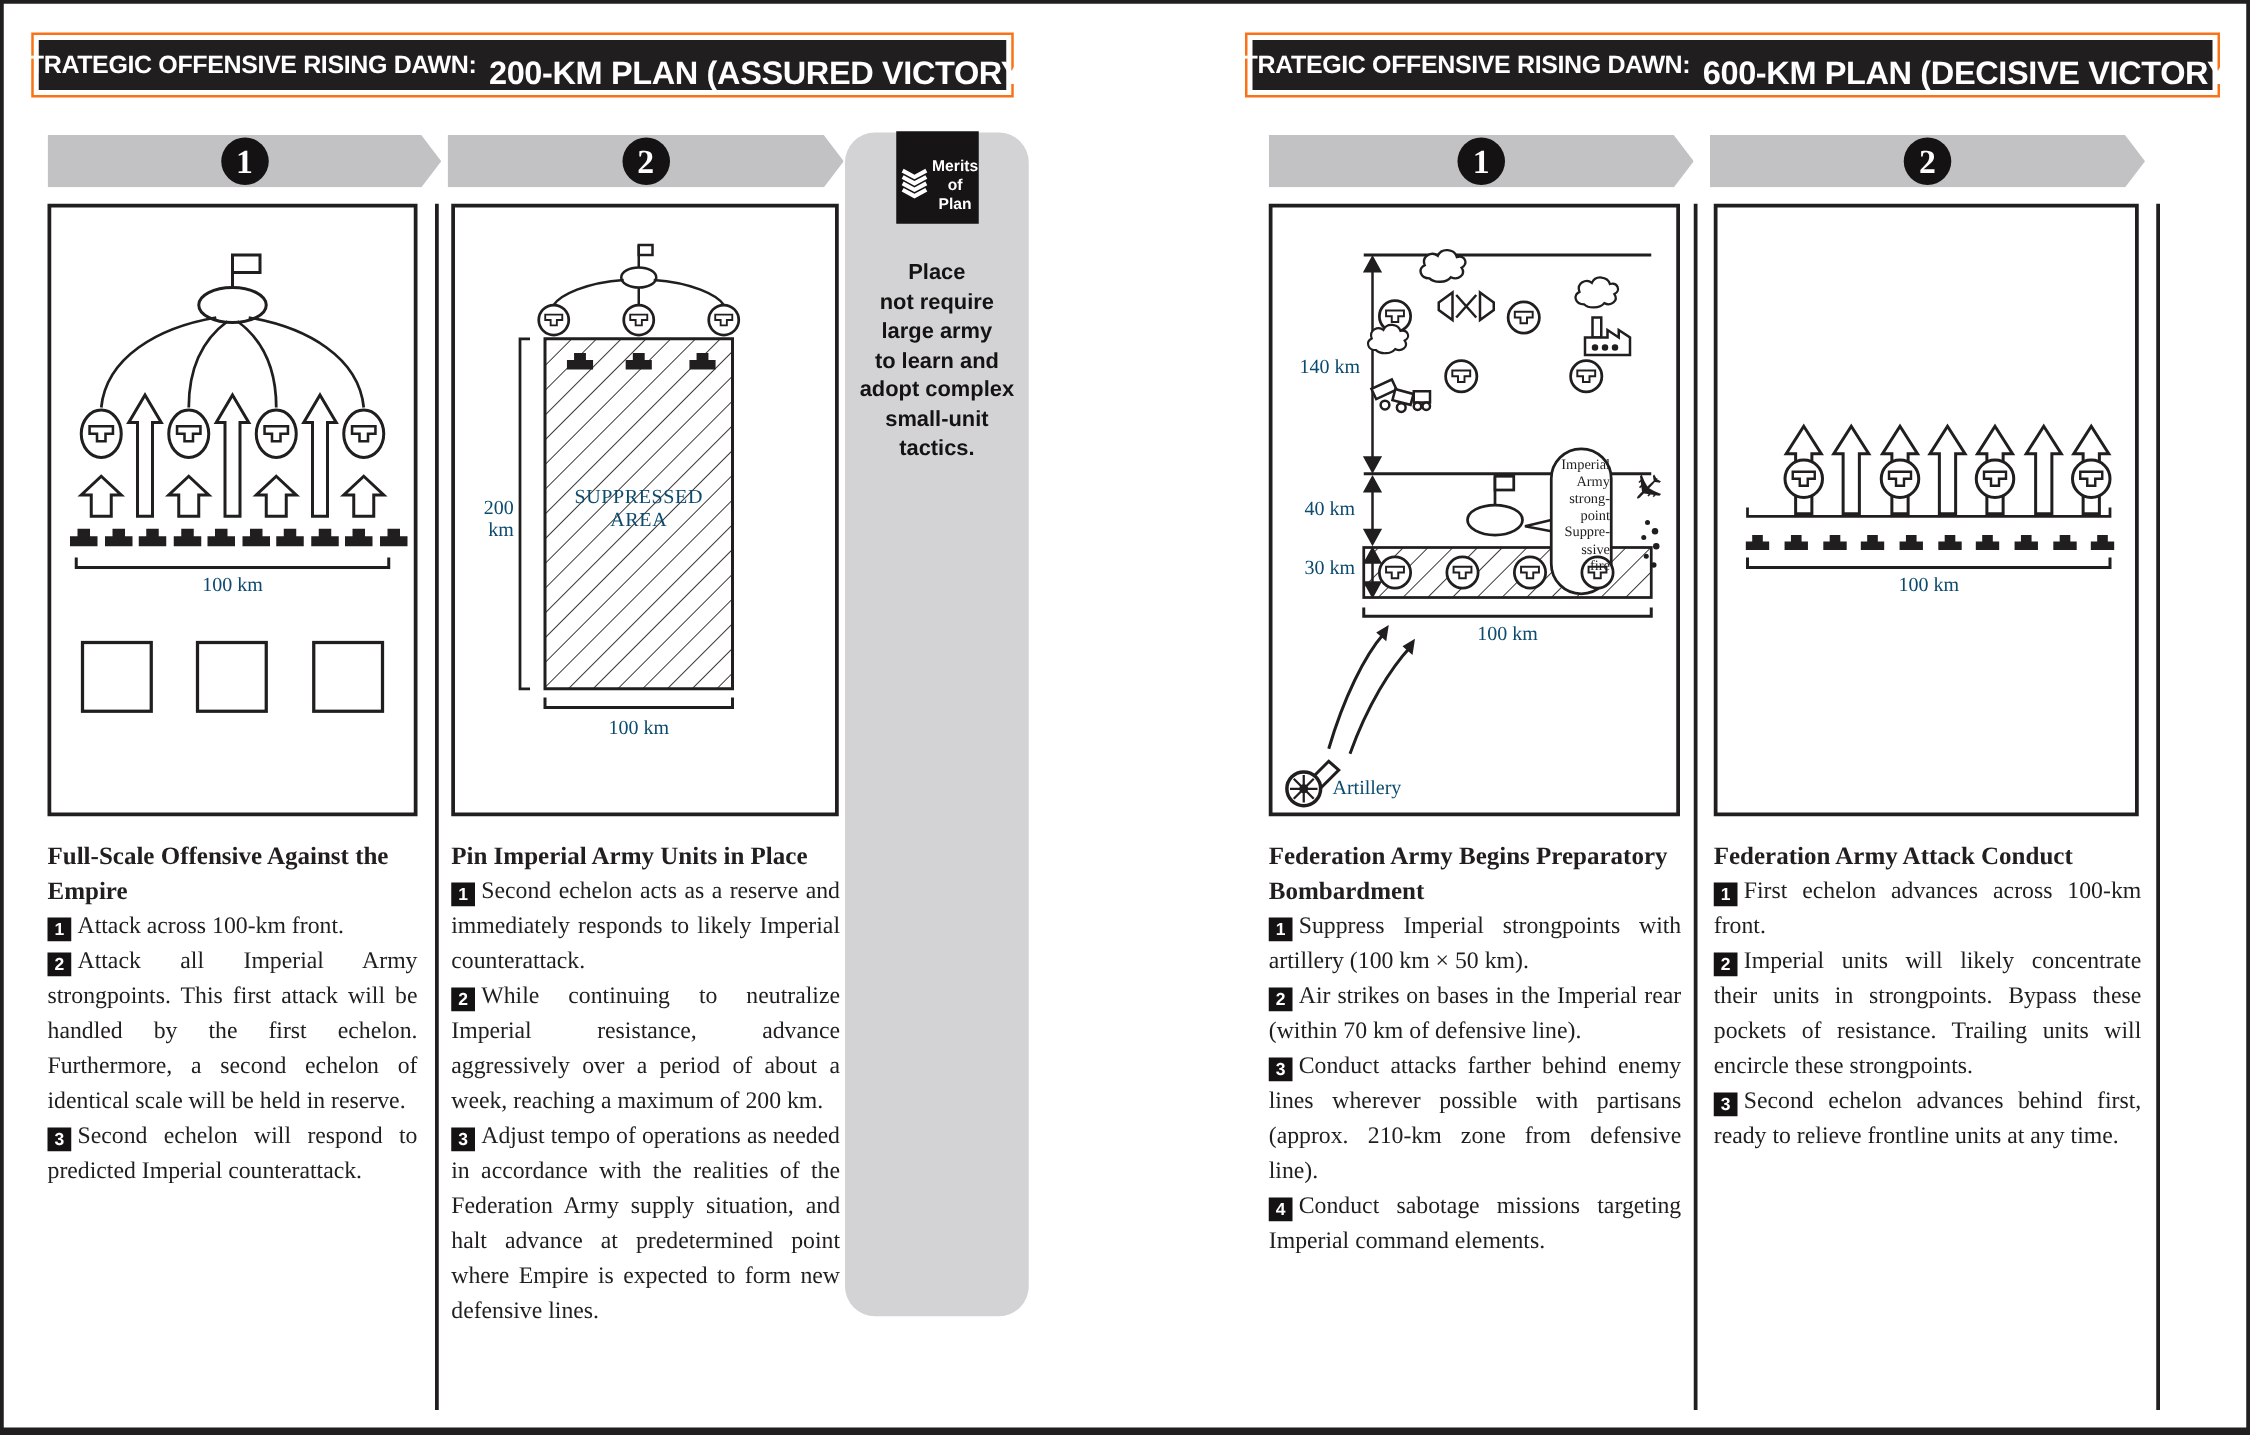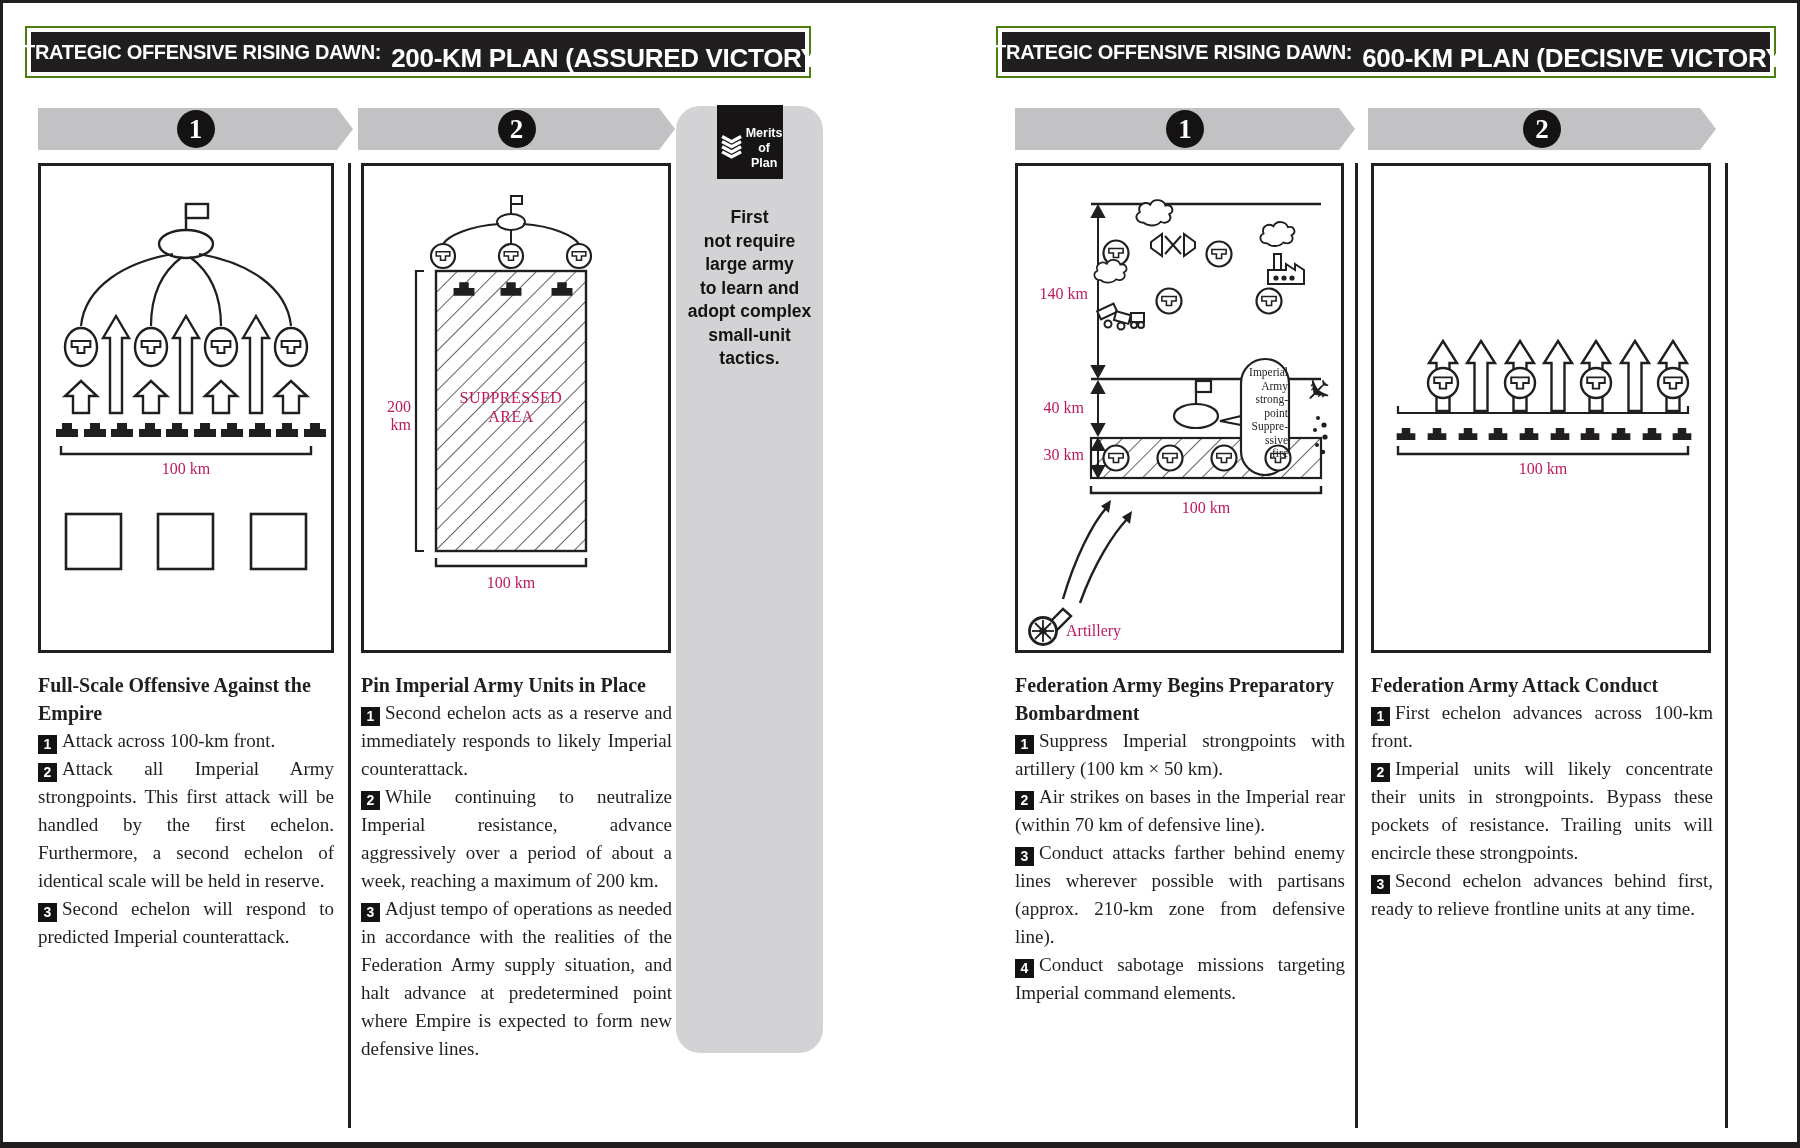--- a/index.html
+++ b/index.html
@@ -1,32 +1,32 @@
 <!DOCTYPE html>
 <html><head>
 <meta charset="utf-8">
 <style>
   html,body{margin:0;padding:0;background:#fff;}
   .canvas{position:relative;width:1800px;height:1148px;background:#fff;box-sizing:border-box;
           border:3px solid #201e1e;border-bottom-width:6px;overflow:hidden;
           font-family:"Liberation Serif",serif;color:#201e1e;}
   
-  .plan-title{position:absolute;top:23px;height:52px;box-sizing:border-box;border:2px solid #4d7c0f;background:#fff;padding:4px;}
+  .plan-title{position:absolute;top:23px;height:52px;box-sizing:border-box;border:2px solid #f97316;background:#fff;padding:4px;}
   .plan-title-inner{background:#201e1e;height:100%;display:flex;align-items:center;justify-content:center;gap:10px;color:#fff;white-space:nowrap;font-family:"Liberation Sans",sans-serif;font-weight:700;letter-spacing:-0.3px;}
   .plan-title-inner .pfx{font-size:20px;}
   .plan-title-inner .main{font-size:26px;margin-top:12px;}
   
   .step-banner{position:absolute;top:105px;height:42px;background:#c2c2c4;display:flex;align-items:center;justify-content:center;
                clip-path:polygon(0 0,calc(100% - 16px) 0,100% 50%,calc(100% - 16px) 100%,0 100%);}
   .step-circle{width:38px;height:38px;border-radius:50%;background:#141212;color:#fff;display:flex;align-items:center;justify-content:center;
                font-family:"Liberation Serif",serif;font-weight:700;font-size:27px;line-height:1;}
   
   .dbox{position:absolute;top:160px;height:490px;box-sizing:border-box;border:3px solid #201e1e;background:#fff;}
   .dbox svg{position:absolute;left:0;top:0;}
-  .dlabel{position:absolute;font-size:16px;color:#be185d;}
+  .dlabel{position:absolute;font-size:16px;color:#0c4a6e;}
   .center{text-align:center;}
   .right{text-align:right;}
   
   .vrule{position:absolute;top:160px;height:965px;width:3px;background:#201e1e;}
   
   .tblock{position:absolute;top:668px;font-size:19px;line-height:28px;text-align:justify;}
   .tblock h3{margin:0;font-size:20px;line-height:28px;font-weight:700;text-align:left;}
   .tblock p{margin:0;}
   .num{display:inline-block;width:19px;height:19px;background:#141212;color:#fff;font-family:"Liberation Sans",sans-serif;
        font-weight:700;font-size:14px;line-height:19px;text-align:center;margin-right:5px;vertical-align:-2px;}
@@ -192,21 +192,21 @@
           <path d="M7,16 L20,23 L33,16"></path>
           <path d="M7,23 L20,30 L33,23"></path>
         </g>
       </svg>
       <div class="merits-head-label">
         <div>Merits</div>
         <div>of Plan</div>
       </div>
     </div>
     <div class="merits-body">
-      <div>First</div>
+      <div>Place</div>
       <div>not require</div>
       <div>large army</div>
       <div>to learn and</div>
       <div>adopt complex</div>
       <div>small-unit</div>
       <div>tactics.</div>
     </div>
   </div>
 
   <div class="plan-title" style="left:993px;width:780px;">

